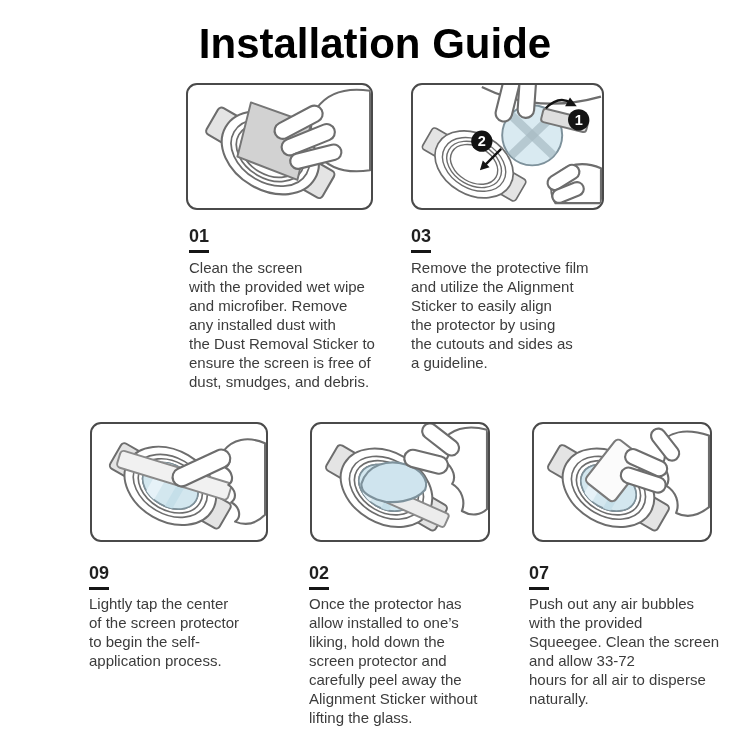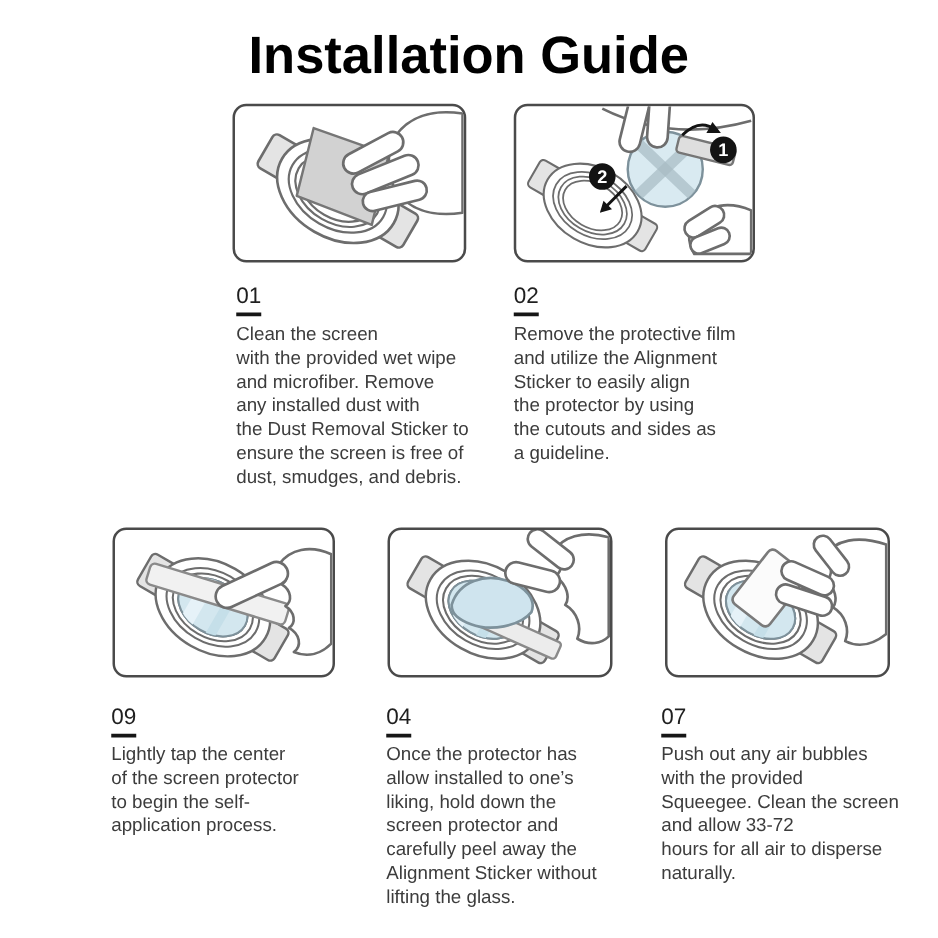--- a/index.html
+++ b/index.html
@@ -7,21 +7,21 @@
     --step-number:#1f1f1f; --panel-border:#4a4a4a;
   }
   *{margin:0;padding:0;box-sizing:border-box}
   html,body{background:#fff}
   body{font-family:"Liberation Sans","DejaVu Sans",sans-serif}
   .page{position:relative;width:698px;height:750px;margin:0 auto;background:var(--background);overflow:hidden}
   .title{position:absolute;top:20px;left:0;width:100%;text-align:center;
          font-size:42px;font-weight:700;color:var(--title-text);letter-spacing:0px}
   .panel{position:absolute;border:2.5px solid var(--panel-border);border-radius:11px;background:#fff;overflow:hidden}
   .panel svg{display:block;width:100%;height:100%}
-  .step-label{position:absolute;font-size:18px;font-weight:400;color:var(--step-number)}
+  .step-label{position:absolute;font-size:18px;font-weight:700;color:var(--step-number)}
   .step-label span{display:inline-block;padding-bottom:3px;border-bottom:3px solid #161616}
   .step-text{position:absolute;font-size:15px;line-height:19px;color:var(--body-text);
              white-space:pre-line;width:218px}
 </style>
 </head>
 <body>
 
 <svg width="0" height="0" style="position:absolute" aria-hidden="true">
   <defs>
     <g id="watch-base" stroke="#6d6d6d" stroke-width="3" fill="#ffffff" stroke-linejoin="round">
@@ -96,21 +96,21 @@
         </g>
         <g>
           <line x1="90" y1="66" x2="74" y2="82" stroke="#131313" stroke-width="2.4"></line>
           <polygon points="68,88 78,85 71,78" fill="#131313"></polygon>
           <circle cx="70" cy="58" r="11" fill="#131313"></circle>
           <text x="70" y="63" text-anchor="middle" font-size="15" font-weight="bold" fill="#ffffff">2</text>
         </g>
       </svg>
     </div>
     <div class="step-label" style="left:385px;top:226px">
-      <span>02</span>
+      <span>03</span>
     </div>
     <p class="step-text" style="left:385px;top:258px">Remove the protective film
 and utilize the Alignment
 Sticker to easily align
 the protector by using
 the cutouts and sides as
 a guideline.</p>
   </section>
 
   <section>
@@ -142,21 +142,21 @@
         <rect x="70" y="62" width="78" height="15" rx="3" transform="rotate(24 70 62)" fill="#ececec" stroke="#8a8a8a" stroke-width="2"></rect>
         <path d="M50 62 C56 42 78 36 96 42 C112 47 120 58 116 68 C106 80 82 84 66 78 C56 74 50 70 50 62 Z" fill="#cfe4ee" stroke="#7d919b" stroke-width="2.2"></path>
         <g fill="#ffffff" stroke="#6d6d6d" stroke-width="2.2" stroke-linejoin="round">
           <path d="M180 6 C158 0 142 6 134 18 C142 24 142 34 136 38 C146 46 148 56 144 62 C154 68 158 80 154 90 C164 96 174 94 180 88 Z"></path>
           <rect x="110" y="8" width="44" height="16" rx="8" transform="rotate(38 132 16)"></rect>
           <rect x="94" y="30" width="46" height="18" rx="9" transform="rotate(14 117 39)"></rect>
         </g>
       </svg>
     </div>
     <div class="step-label" style="left:283px;top:563px">
-      <span>04</span>
+      <span>02</span>
     </div>
     <p class="step-text" style="left:283px;top:594px">Once the protector has
 allow installed to one’s
 liking, hold down the
 screen protector and
 carefully peel away the
 Alignment Sticker without
 lifting the glass.</p>
   </section>
 

